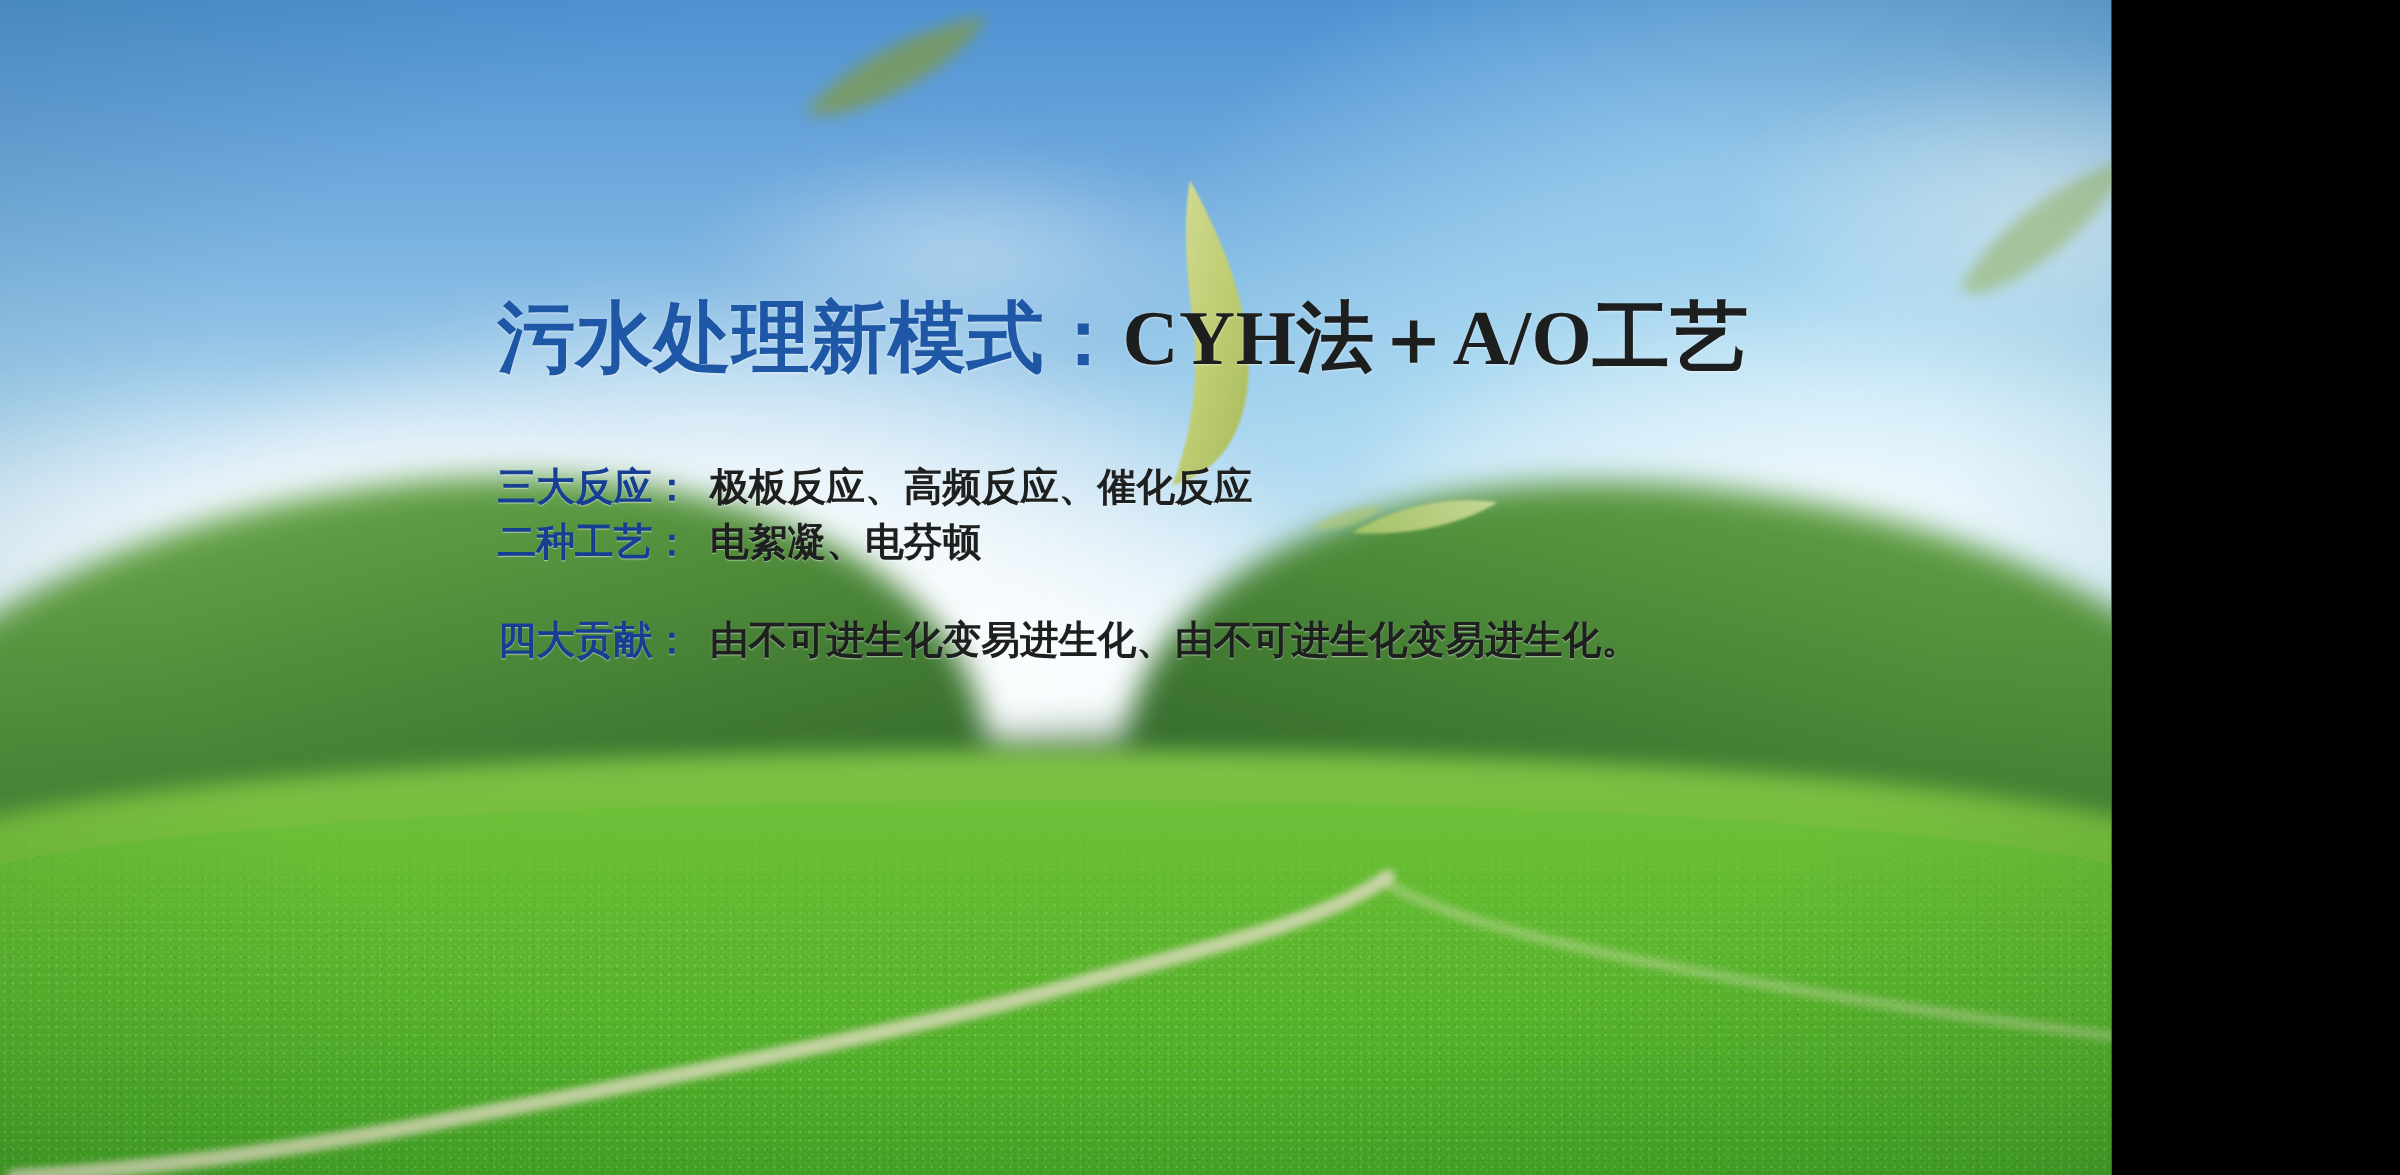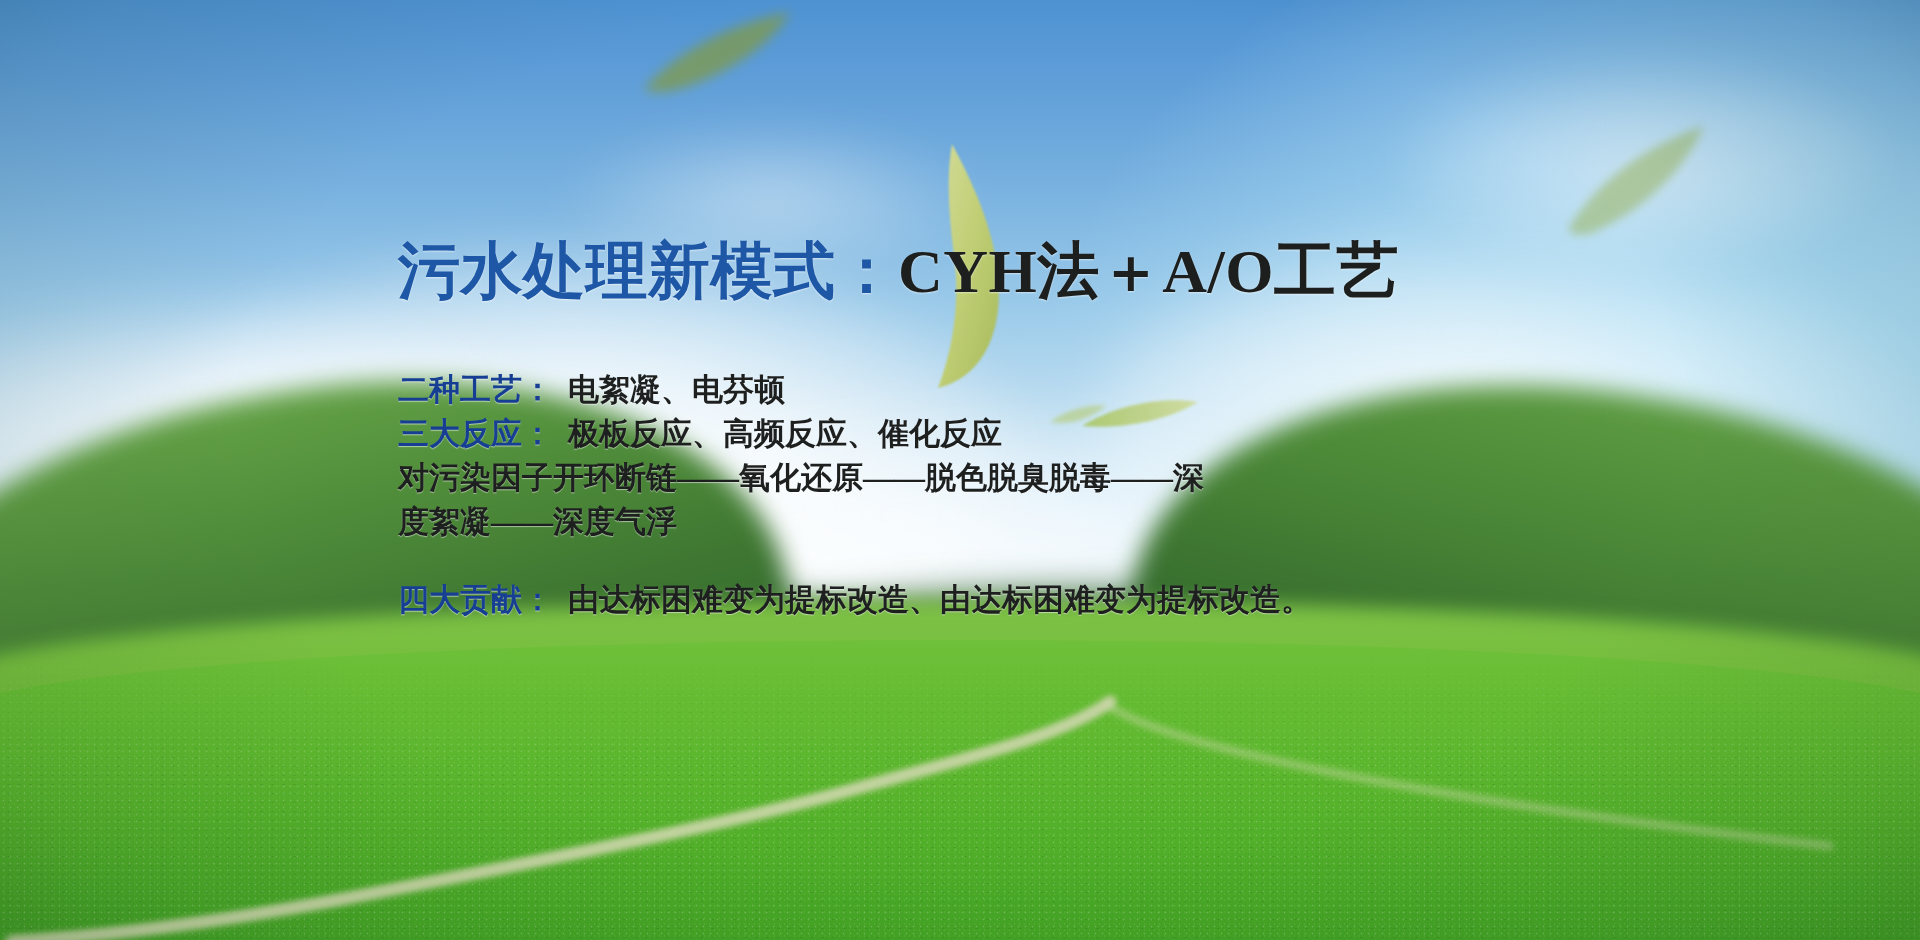--- a/index.html
+++ b/index.html
@@ -7,21 +7,21 @@
     margin: 0;
     padding: 0;
     background: #000;
   }
   body {
     font-family: "Liberation Serif", "DejaVu Serif", serif;
   }
 
   .slide {
     position: relative;
-    width: 1920px;
+    width: 1689px;
     height: 940px;
     overflow: hidden;
     background: #e5e5e5;
   }
 
   
   .sky {
     position: absolute;
     inset: 0;
     background:
@@ -317,38 +317,34 @@
 
   <div class="content">
 
     <div class="headline">
       <span class="hl-blue">污水处理新模式：</span><span class="hl-dark">CYH法＋A/O工艺</span>
     </div>
 
     <div class="bullets">
 
       <div class="bullet-row">
+        <div class="bullet-label">三大反应：</div>
+        <div class="bullet-text">极板反应、高频反应、催化反应</div>
+      </div>
+
+      <div class="bullet-row">
         <div class="bullet-label">二种工艺：</div>
         <div class="bullet-text">电絮凝、电芬顿</div>
       </div>
 
       <div class="bullet-row">
-        <div class="bullet-label">三大反应：</div>
-        <div class="bullet-text">极板反应、高频反应、催化反应</div>
-      </div>
-
-      <div class="bullet-row">
-        <div>
-          <div class="bullet-text">对污染因子开环断链——氧化还原——脱色脱臭脱毒——深</div>
-          <div class="bullet-text">度絮凝——深度气浮</div>
-        </div>
       </div>
 
       <div class="bullet-row gap-before">
         <div class="bullet-label">四大贡献：</div>
         <div>
-          <div class="bullet-text">由达标困难变为提标改造、由达标困难变为提标改造。</div>
+          <div class="bullet-text">由不可进生化变易进生化、由不可进生化变易进生化。</div>
         </div>
       </div>
 
     </div>
   </div>
 </div>
 
 </body></html>

